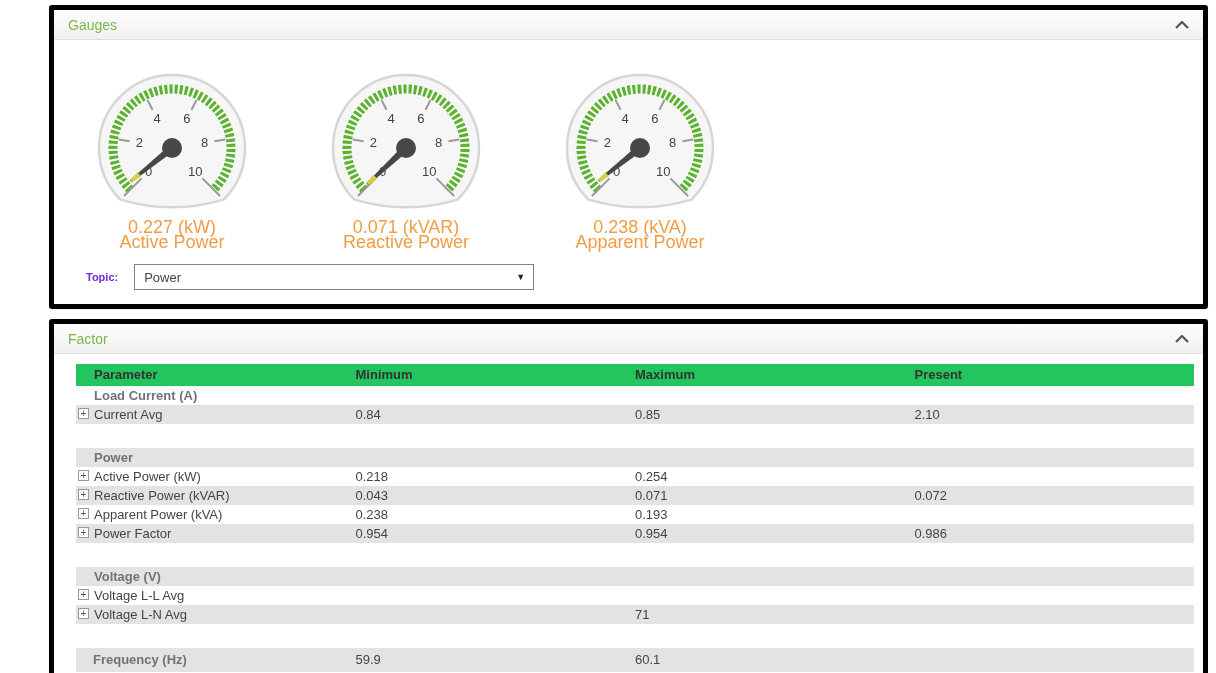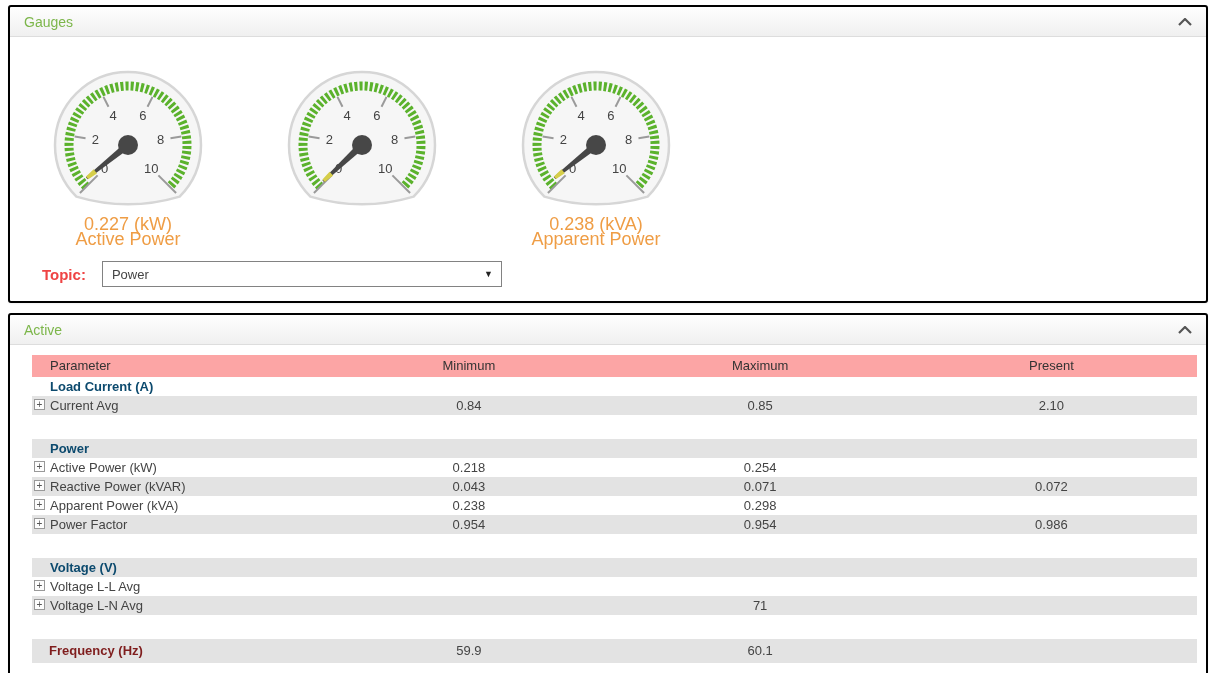--- a/index.html
+++ b/index.html
@@ -4,62 +4,62 @@
 <style>
   * { box-sizing: border-box; }
   html,body { margin:0; padding:0; }
   body {
     width:1216px; height:673px; overflow:hidden;
     background:#fff; color:#444;
     font-family:"Liberation Sans", sans-serif;
     padding:5px 8px;
   }
   .panel {
-    border:2px solid #000000; border-radius:3px; background:#fff;
-    margin-bottom:10px; box-shadow:0 1px 2px rgba(0,0,0,.06);
+    border:5px solid #000000; border-radius:3px; background:#fff;
+    margin-bottom:10px; box-shadow:0 1px 2px rgba(0,0,0,.06);margin-left:41px;
   }
   .panel-header {
     display:flex; justify-content:space-between; align-items:center;
     height:30px; padding:0 14px;
     background:linear-gradient(#fefefe,#f0f0f0);
     border-bottom:1px solid #ddd; border-radius:3px 3px 0 0;
   }
   .panel-title { color:#7cb64a; font-size:14px; }
   .collapse-btn { cursor:pointer; display:flex; align-items:center; }
 
   
   .gauges-body { padding:28px 20px 14px 30px; }
   .gauges-row { display:flex; }
   .gauge-block { width:176px; margin-right:58px; text-align:center; }
   .gauge-caption { color:#ef9d45; font-size:18px; line-height:15px; margin-top:2px; }
   .topic-row { display:flex; align-items:center; margin-top:14px; }
-  .topic-label { font-weight:bold; font-size:15px; color:#ef4444; margin-right:16px; padding-left:2px; }
+  .topic-label { font-weight:bold; font-size:11px; color:#6d28d9; margin-right:16px; padding-left:2px; }
   .topic-select {
     width:400px; height:26px; border:1px solid #828282; background:#fff;
     display:flex; align-items:center; justify-content:space-between;
     padding:0 8px 0 9px; font-size:13px; color:#444; cursor:pointer;
   }
   .topic-select .arrow { font-size:9px; color:#222; }
 
   
   .basic-body { padding:10px 9px 14px 22px; }
   .t-row {
     display:grid; grid-template-columns:25% 25% 25% 25%;
     position:relative; min-height:19px; line-height:19px; font-size:13px;
   }
   .t-row.shade { background:#e3e3e3; }
   .t-head {
-    background:#fca5a5; min-height:22px; line-height:22px;
-    font-weight:normal; color:#333;
+    background:#22c55e; min-height:22px; line-height:22px;
+    font-weight:bold; color:#333;
   }
   .cell-param { padding-left:18px; text-align:left; white-space:nowrap; overflow:hidden; }
-  .cell-val { text-align:center; }
-  .t-row.section .cell-param { font-weight:bold; color:#0c4a6e; }
+  .cell-val { text-align:left; }
+  .t-row.section .cell-param { font-weight:bold; color:#737373; }
   .t-row.summary { min-height:24px; line-height:24px; }
-  .t-row.summary .cell-param { font-weight:bold; color:#7f1d1d;padding-left:17px; }
+  .t-row.summary .cell-param { font-weight:bold; color:#737373;padding-left:17px; }
   .t-spacer { height:24px; background:#fff; }
   .expander {
     position:absolute; left:2px; top:3px; width:11px; height:11px;
     border:1px solid #999; background:#fdfdfd; color:#555;
     font-size:10px; line-height:9px; text-align:center; cursor:pointer;
   }
 </style>
 </head>
 <body>
 
@@ -107,21 +107,24 @@
             <text x="73.02" y="55.10" text-anchor="middle" font-size="13" fill="#444" font-family="&quot;Liberation Sans&quot;, sans-serif">4</text>
             <line x1="112.52" y1="31.89" x2="107.52" y2="41.69" stroke="#9a9a9a" stroke-width="2"></line>
             <text x="102.98" y="55.10" text-anchor="middle" font-size="13" fill="#444" font-family="&quot;Liberation Sans&quot;, sans-serif">6</text>
             <line x1="141.34" y1="71.55" x2="130.47" y2="73.27" stroke="#9a9a9a" stroke-width="2"></line>
             <text x="120.59" y="79.34" text-anchor="middle" font-size="13" fill="#444" font-family="&quot;Liberation Sans&quot;, sans-serif">8</text>
             <line x1="136.08" y1="128.08" x2="118.41" y2="110.41" stroke="#9a9a9a" stroke-width="2"></line>
             <text x="111.33" y="107.83" text-anchor="middle" font-size="13" fill="#444" font-family="&quot;Liberation Sans&quot;, sans-serif">10</text>
             <polygon points="85.54,77.37 48.40,115.25 50.18,117.15 90.46,82.63" fill="#474747"></polygon>
             <polygon points="55.55,106.79 48.49,114.62 50.82,117.10 59.10,110.59" fill="#d6ce49"></polygon>
             <circle cx="88" cy="80" r="10" fill="#474747"></circle>
-          </svg></div>
+          </svg><div class="gauge-caption">
+            <div>0.071 (kVAR)</div>
+            <div>Reactive Power</div>
+          </div></div>
         <div class="gauge-block"><svg width="176" height="146" viewBox="0 0 176 146">
             <path d="M 36.38 131.62 A 73 73 0 1 1 139.62 131.62 Q 88 147 36.38 131.62 Z" fill="#f6f6f6" stroke="#d6d6d6" stroke-width="2.5"></path>
             <path d="M 46.28 121.72 A 59 59 0 1 1 129.72 121.72" fill="none" stroke="#5bb22c" stroke-width="9" stroke-dasharray="3 2.05"></path>
             <line x1="39.92" y1="128.08" x2="57.59" y2="110.41" stroke="#9a9a9a" stroke-width="2"></line>
             <text x="64.67" y="107.83" text-anchor="middle" font-size="13" fill="#444" font-family="&quot;Liberation Sans&quot;, sans-serif">0</text>
             <line x1="34.66" y1="71.55" x2="45.53" y2="73.27" stroke="#9a9a9a" stroke-width="2"></line>
             <text x="55.41" y="79.34" text-anchor="middle" font-size="13" fill="#444" font-family="&quot;Liberation Sans&quot;, sans-serif">2</text>
             <line x1="63.48" y1="31.89" x2="68.48" y2="41.69" stroke="#9a9a9a" stroke-width="2"></line>
             <text x="73.02" y="55.10" text-anchor="middle" font-size="13" fill="#444" font-family="&quot;Liberation Sans&quot;, sans-serif">4</text>
             <line x1="112.52" y1="31.89" x2="107.52" y2="41.69" stroke="#9a9a9a" stroke-width="2"></line>
@@ -143,21 +146,21 @@
       <div class="topic-select">
         <span>Power</span>
         <span class="arrow">▼</span>
       </div>
     </div>
   </div>
 </div>
 
 <div class="panel">
   <div class="panel-header">
-    <span class="panel-title">Active</span>
+    <span class="panel-title">Factor</span>
     <span class="collapse-btn">
       <svg width="14" height="8" viewBox="0 0 14 8">
           <polyline points="1,7 7,1 13,7" fill="none" stroke="#555" stroke-width="2.2"></polyline>
         </svg>
     </span>
   </div>
   <div class="basic-body">
     <div class="t-row t-head">
       <div class="cell-param">Parameter</div>
       <div class="cell-val">Minimum</div>
@@ -195,21 +198,21 @@
           <span class="expander">+</span>
           <div class="cell-param"><span>Reactive Power (kVAR)</span></div>
           <div class="cell-val">0.043</div>
           <div class="cell-val">0.071</div>
           <div class="cell-val">0.072</div>
         </div>
         <div class="t-row data">
           <span class="expander">+</span>
           <div class="cell-param"><span>Apparent Power (kVA)</span></div>
           <div class="cell-val">0.238</div>
-          <div class="cell-val">0.298</div>
+          <div class="cell-val">0.193</div>
         </div>
         <div class="t-row data shade">
           <span class="expander">+</span>
           <div class="cell-param"><span>Power Factor</span></div>
           <div class="cell-val">0.954</div>
           <div class="cell-val">0.954</div>
           <div class="cell-val">0.986</div>
         </div>
         <div class="t-spacer"></div>
         <div class="t-row section shade">

